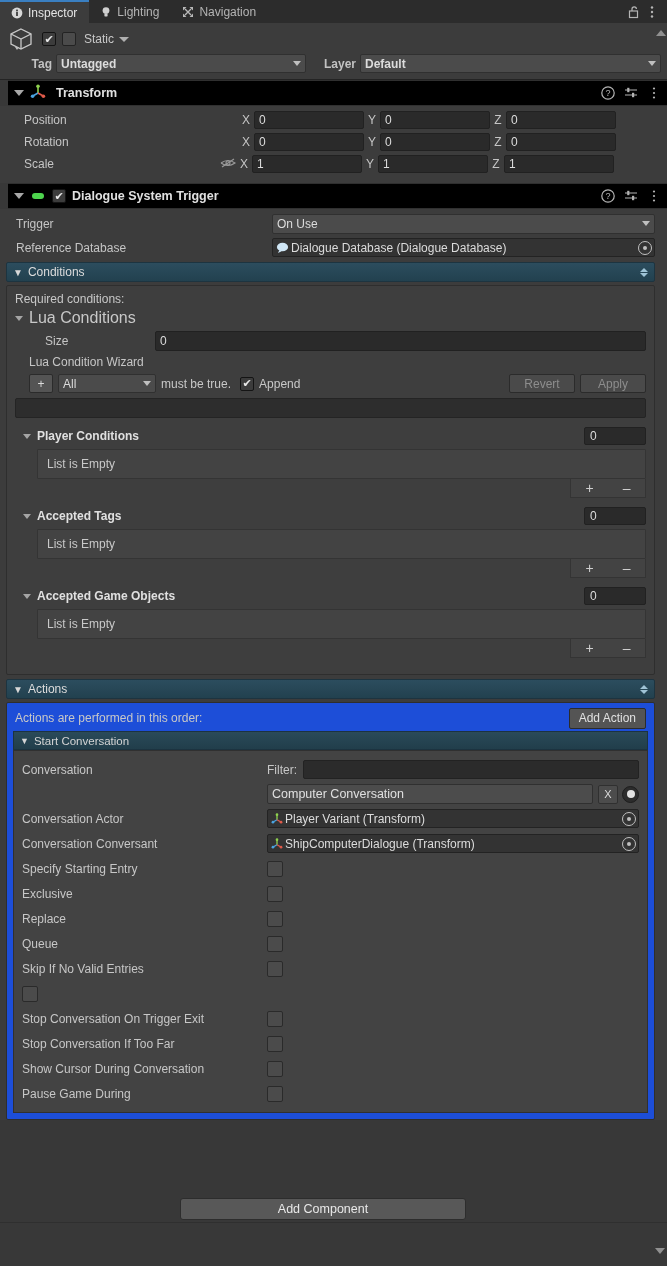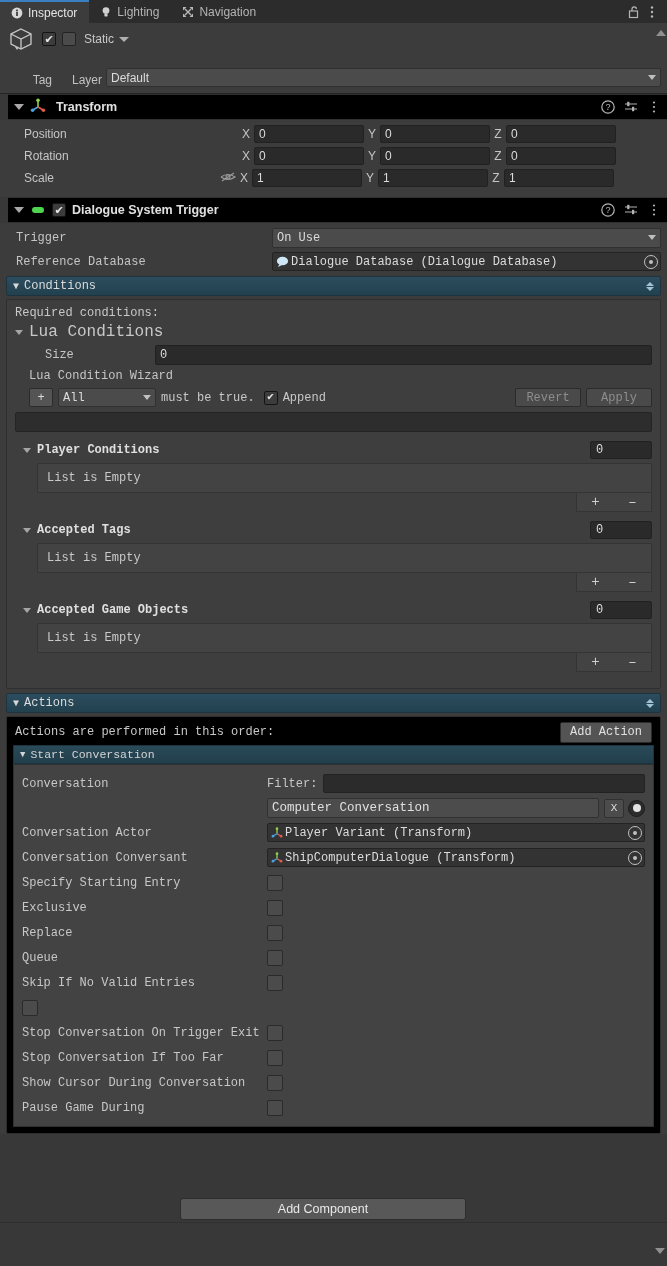--- a/index.html
+++ b/index.html
@@ -54,21 +54,21 @@
     flex: 1 1 auto; height: 20px; background: #2a2a2a; border: 1px solid #212121;
     border-radius: 2px; color: #e6e6e6; font-size: 12.5px; font-weight: bold;
     padding: 0 5px; display: flex; align-items: center;
   }
   .static-box { display: flex; align-items: center; gap: 5px; padding-left: 2px;}
   .static-label { font-size: 12px; color: #c8c8c8; }
   .caret-dn {
     width: 0; height: 0; border-left: 5px solid transparent; border-right: 5px solid transparent;
     border-top: 5px solid #b0b0b0;
   }
-  .go-row2 { display: flex; align-items: flex-end; gap: 4px; margin-top: 18px; height: 19px;}
+  .go-row2 { display: flex; align-items: center; gap: 4px; margin-top: 4px; height: 19px; font-weight: bold;}
   .fld-label { color: #c2c2c2; font-size: 12px; }
   .dropdown {
     background: #4b4b4b; border: 1px solid #303030; border-radius: 2px;
     height: 19px; display: flex; align-items: center; padding: 0 4px;
     color: #dcdcdc; font-size: 12px; position: relative;
   }
   .dropdown .dd-arrow {
     margin-left: auto; width: 0; height: 0;
     border-left: 4px solid transparent; border-right: 4px solid transparent;
     border-top: 5px solid #c0c0c0;
@@ -92,21 +92,21 @@
   .vrow { display: flex; align-items: center; height: 20px; margin-bottom: 2px; }
   .vrow .lbl { width: 232px; padding-left: 18px; color: #c5c5c5; font-size: 12px; }
   .axis { width: 16px; text-align: center; color: #c5c5c5; font-size: 12px; }
   .num {
     height: 18px; background: #2a2a2a; border: 1px solid #212121; border-radius: 2px;
     color: #dcdcdc; font-size: 12px; padding: 0 4px; display: flex; align-items: center;
     width: 110px;
   }
 
   
-  .dst { background: #3c3c3c; padding: 4px 6px 0 6px; font-family: Liberation Mono, monospace; }
+  .dst { background: #3c3c3c; padding: 4px 12px 0 6px; }
   .drow { display: flex; align-items: center; height: 21px; margin-bottom: 3px; }
   .drow .dlbl { width: 266px; padding-left: 10px; color: #c5c5c5; font-size: 12px; }
   .objfield {
     flex: 1 1 auto; height: 19px; background: #333; border: 1px solid #232323; border-radius: 2px;
     display: flex; align-items: center; padding: 0 2px 0 3px; color: #dcdcdc; font-size: 12px; gap: 2px;
   }
   .objfield .objtxt { overflow: hidden; white-space: nowrap; }
   .objdot {
     margin-left: auto; width: 14px; height: 14px; border-radius: 50%;
     border: 1.5px solid #c0c0c0; display: flex; align-items: center; justify-content: center;
@@ -289,20 +289,24 @@
       </span>
       <span class="cb checked"></span>
       <span class="cb empty"></span>
       <span class="static-box">
         <span class="static-label">Static</span>
         <span class="caret-dn"></span>
       </span>
     </div>
     <div class="go-row2">
       <span class="fld-label" style="width:46px;text-align:right;">Tag</span>
+      <span class="dropdown" style="width:250px;">
+        <span>Untagged</span>
+        <span class="dd-arrow"></span>
+      </span>
       <span class="fld-label" style="width:46px;text-align:right;">Layer</span>
       <span class="dropdown" style="flex:1 1 auto;">
         <span>Default</span>
         <span class="dd-arrow"></span>
       </span>
     </div>
   </div>
 
   <div class="comp-header">
     <span class="foldout"></span>
@@ -509,21 +513,21 @@
 
     <div class="sect">
       <span class="tri">▼</span>
       <span>Actions</span>
       <span class="updown">
           <i class="u"></i>
           <i class="d"></i>
         </span>
     </div>
 
-    <div style="border:1px solid #2e2e2e;background:#000000;border-radius:2px;margin-top:3px;padding:2px 6px 6px 6px;">
+    <div style="border:1px solid #2e2e2e;background:#1d4ed8;border-radius:2px;margin-top:3px;padding:2px 6px 6px 6px;">
       <div class="actrow">
         <span class="t">Actions are performed in this order:</span>
         <span class="addaction">Add Action</span>
       </div>
       <div class="subsect">
         <span class="tri">▼</span>
         <span>Start Conversation</span>
       </div>
       <div class="convpanel">
         <div class="crow">

